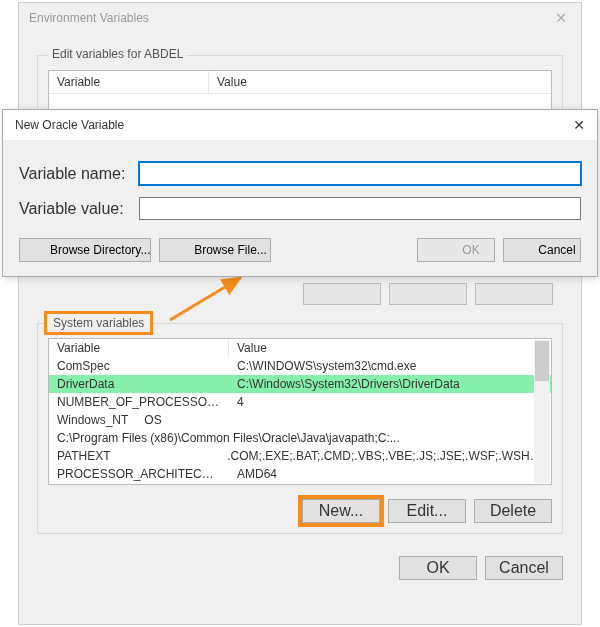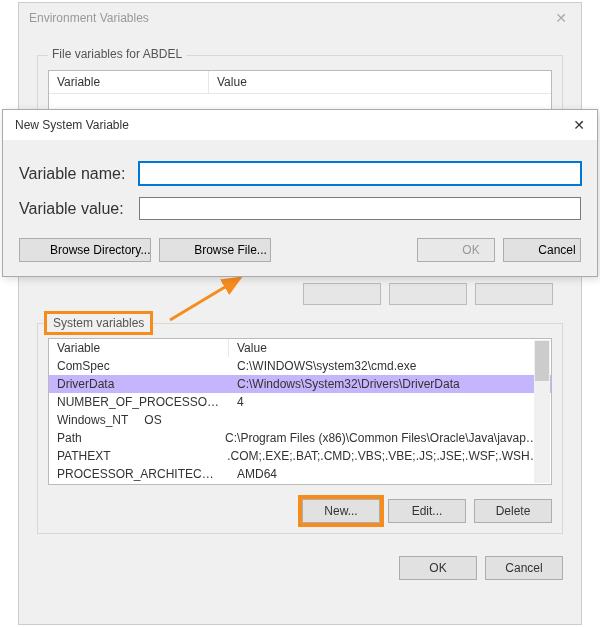--- a/index.html
+++ b/index.html
@@ -94,21 +94,21 @@
       font-size: 12px;
       color: #333;
     }
     .sys-row > div {
       padding: 2px 8px;
       white-space: nowrap;
       overflow: hidden;
       text-overflow: ellipsis;
     }
     .sys-row.header > div { font-weight: normal; }
-    .sys-row.selected { background: #c4b5fd; }
+    .sys-row.selected { background: #86efac; }
     .sys-scrollbar {
       position: absolute;
       top: 1px; right: 1px; bottom: 1px;
       width: 16px;
       background: #f0f0f0;
     }
     .sys-scrollbar .thumb {
       position: absolute;
       top: 1px; left: 1px; right: 1px;
       height: 40px;
@@ -118,21 +118,21 @@
       display: flex;
       justify-content: flex-end;
       gap: 8px;
       margin-top: 14px;
     }
     .win-btn {
       min-width: 78px;
       height: 24px;
       background: #e1e1e1;
       border: 1px solid #adadad;
-      font-size: 12px;
+      font-size: 16px;
       color: #333;
       font-family: inherit;
       cursor: pointer;
     }
     .win-btn.highlighted {
       outline: 4px solid #f78c1e;
     }
     .bottom-row {
       display: flex;
       justify-content: flex-end;
@@ -232,21 +232,21 @@
 <body>
 
 <div class="env-dialog">
   <div class="env-titlebar">
     <span>Environment Variables</span>
     <span class="env-close">✕</span>
   </div>
   <div class="env-body">
 
     <div class="groupbox">
-      <div class="groupbox-title">File variables for ABDEL</div>
+      <div class="groupbox-title">Edit variables for ABDEL</div>
       <div class="var-table">
         <div class="var-table-header">
           <div class="col-var">Variable</div>
           <div class="col-val">Value</div>
         </div>
       </div>
     </div>
 
     <div class="placeholder-btns">
       <div class="ph"></div>
@@ -272,21 +272,20 @@
           </div>
           <div class="sys-row">
             <div style="width:180px;">NUMBER_OF_PROCESSORS</div>
             <div>4</div>
           </div>
           <div class="sys-row">
             <div>Windows_NT</div>
             <div style="width:180px;">OS</div>
           </div>
           <div class="sys-row">
-            <div style="width:180px;">Path</div>
             <div>C:\Program Files (x86)\Common Files\Oracle\Java\javapath;C:...</div>
           </div>
           <div class="sys-row">
             <div style="width:180px;">PATHEXT</div>
             <div>.COM;.EXE;.BAT;.CMD;.VBS;.VBE;.JS;.JSE;.WSF;.WSH;.MSC</div>
           </div>
           <div class="sys-row">
             <div style="width:180px;">PROCESSOR_ARCHITECTU...</div>
             <div>AMD64</div>
           </div>
@@ -313,21 +312,21 @@
   <defs>
     <marker id="arrowhead" markerWidth="8" markerHeight="8" refX="6" refY="3" orient="auto">
       <polygon points="0 0, 7 3, 0 6" fill="#f78c1e"></polygon>
     </marker>
   </defs>
   <line x1="10" y1="50" x2="80" y2="8" stroke="#f78c1e" stroke-width="3" marker-end="url(#arrowhead)"></line>
 </svg>
 
 <div class="new-var-dialog">
   <div class="nv-titlebar">
-    <span>New System Variable</span>
+    <span>New Oracle Variable</span>
     <span class="nv-close">✕</span>
   </div>
   <div class="nv-body">
     <div class="nv-field-row">
       <div class="nv-label">Variable name:</div>
       <input class="nv-input focused" autofocus="" value="" style="">
     </div>
     <div class="nv-field-row">
       <div class="nv-label">Variable value:</div>
       <input class="nv-input" value="" style="">

